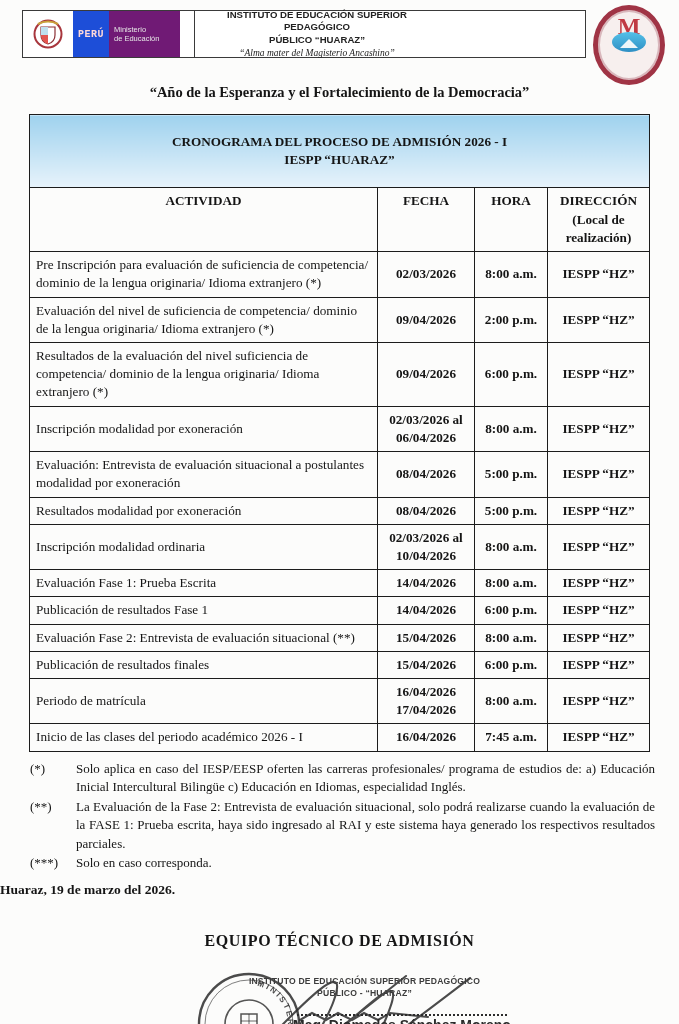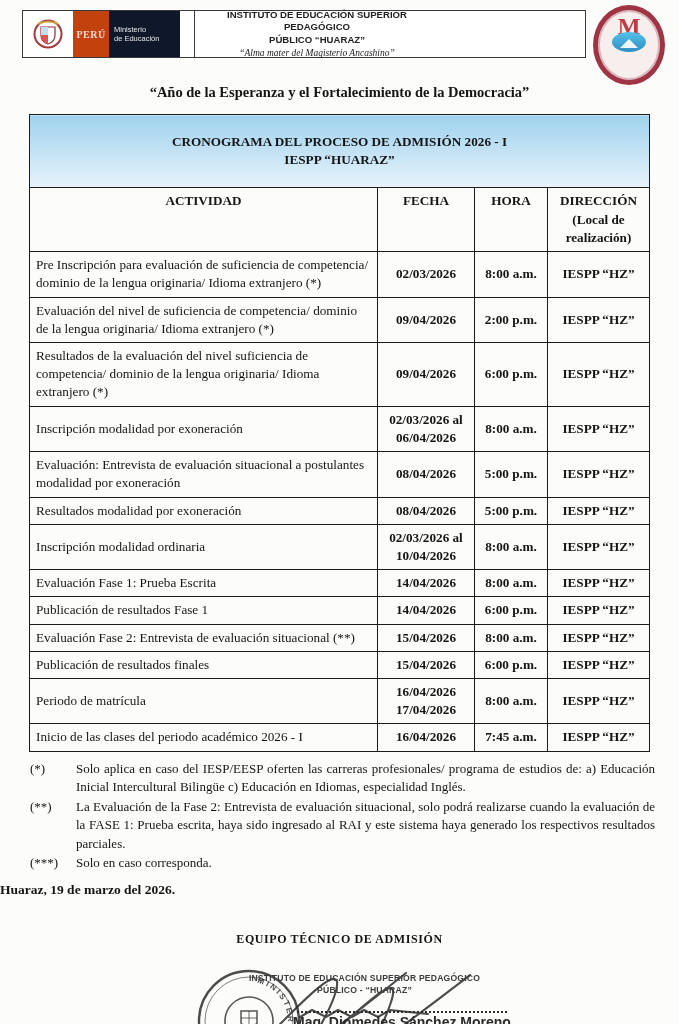--- a/index.html
+++ b/index.html
@@ -5,23 +5,23 @@
   html,body{margin:0;padding:0;background:#e9e9e7;}
   .page{
     width:679px;height:1024px;box-sizing:border-box;position:relative;
     margin:0 auto;background:#fcfcfb;overflow:hidden;
     font-family:"Liberation Serif", serif;color:#151515;
   }
   
   .hdr-wrap{position:relative;margin:10px 22px 0;height:50px;}
   .hdr-box{display:flex;align-items:stretch;border:1.6px solid #3a3a3a;height:46px;width:562px;background:#fff;}
   .crest-cell{width:50px;display:flex;align-items:center;justify-content:center;}
-  .peru-cell{width:36px;background:#c2410c;color:#ffd9d9;display:flex;align-items:center;justify-content:center;
-    font-family:Liberation Serif, serif;font-weight:bold;font-size:10px;letter-spacing:.5px;}
-  .minedu-cell{width:66px;background:#0f172a;color:#e6e6e6;display:flex;flex-direction:column;justify-content:center;
+  .peru-cell{width:36px;background:#1d4ed8;color:#ffd9d9;display:flex;align-items:center;justify-content:center;
+    font-family:Liberation Mono, monospace;font-weight:bold;font-size:10px;letter-spacing:.5px;}
+  .minedu-cell{width:66px;background:#701a75;color:#e6e6e6;display:flex;flex-direction:column;justify-content:center;
     padding-left:5px;font-family:"Liberation Sans",sans-serif;font-size:7.5px;line-height:1.25;}
   .hdr-spacer{width:14px;background:#fff;}
   .hdr-cell{border-left:1.6px solid #3a3a3a;display:flex;flex-direction:column;justify-content:center;
     text-align:center;font-family:"Liberation Sans",sans-serif;}
   .regional{width:150px;font-weight:bold;font-size:10.5px;line-height:1.35;color:#2b2b2b;}
   .institute{width:244px;font-size:9.6px;line-height:1.3;color:#222;}
   .institute .b{font-weight:bold;}
   .institute .motto{font-family:"Liberation Serif",serif;font-style:italic;font-size:9.5px;margin-top:1px;}
   
   .m-seal{position:absolute;right:-8px;top:-5px;width:62px;height:70px;border-radius:50%;
@@ -40,21 +40,21 @@
   td.act{vertical-align:middle;}
   td.c{text-align:center;vertical-align:middle;font-weight:bold;white-space:pre-line;}
   col.c-act{width:348px;} col.c-fec{width:97px;} col.c-hor{width:73px;} col.c-dir{width:102px;}
   
   .notes{margin:8px 24px 0 30px;font-size:13px;line-height:1.42;}
   .note{display:grid;grid-template-columns:44px 1fr;column-gap:2px;margin-bottom:1px;}
   .note .mk{font-weight:normal;}
   .note .tx{text-align:justify;}
   .dateline{margin:10px 70px 0 0;text-align:left;font-weight:bold;font-size:13.5px;}
   
-  .team-title{margin-top:34px;text-align:center;font-weight:bold;font-size:12px;letter-spacing:.6px;}
+  .team-title{margin-top:34px;text-align:center;font-weight:bold;font-size:16px;letter-spacing:.6px;}
   .stamp-area{position:relative;width:480px;height:148px;margin:4px auto 0;}
   .sig-svg{position:absolute;inset:0;}
   .seal-svg{position:absolute;left:95px;top:16px;}
   .stamp-text{position:absolute;left:110px;top:22px;width:310px;text-align:center;
     font-family:"Liberation Sans",sans-serif;font-weight:bold;font-size:8.6px;line-height:1.3;color:#3c3c3c;letter-spacing:.2px;}
   .sig-block{position:absolute;left:190px;top:60px;width:225px;text-align:center;font-family:"Liberation Sans",sans-serif;}
   .dotline{border-top:2px dotted #2c2c2c;width:210px;margin:0 auto 1px;}
   .sig-name{font-weight:bold;font-size:14px;color:#2a2a2a;}
   .sig-role{font-weight:bold;font-size:11px;letter-spacing:.6px;color:#222;margin-top:1px;}
 </style>

